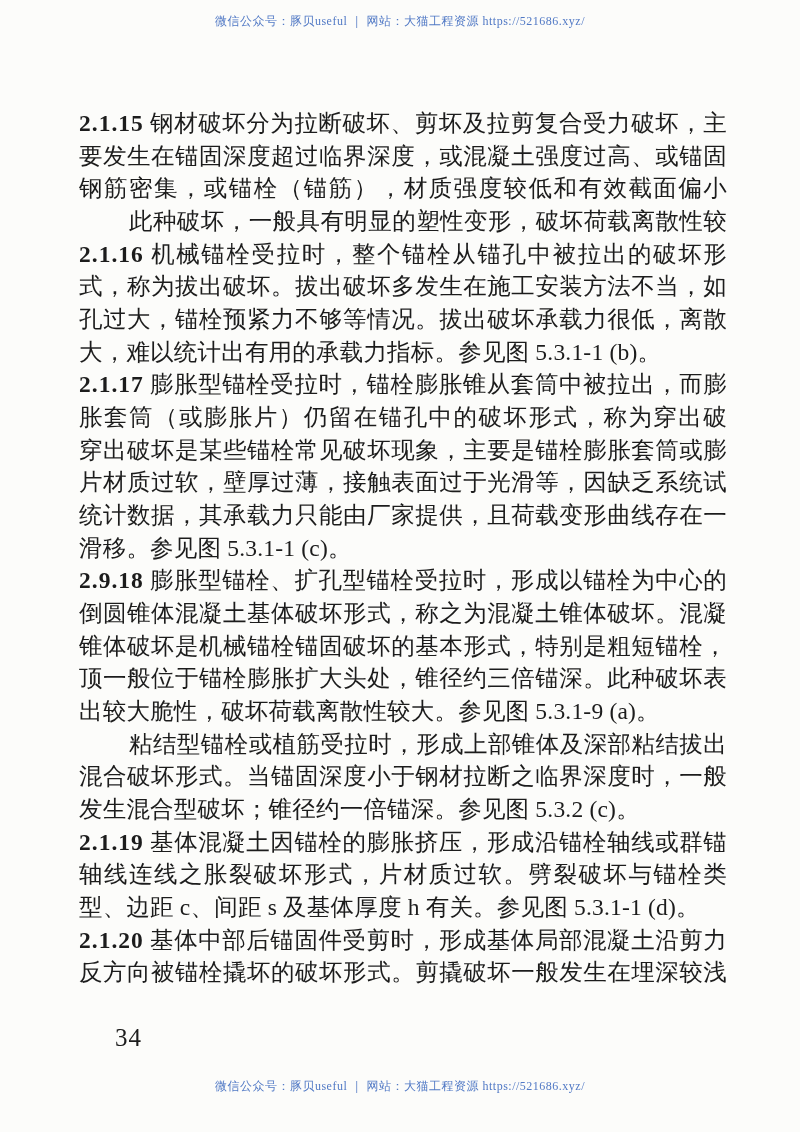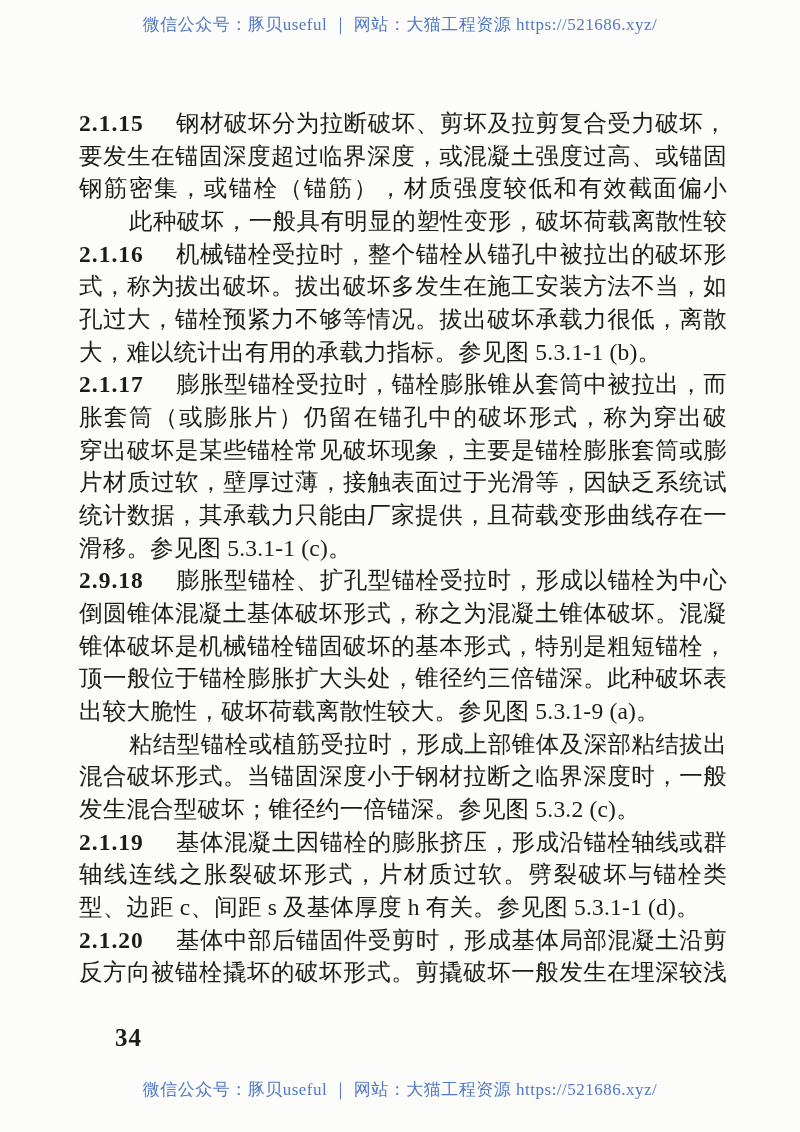--- a/index.html
+++ b/index.html
@@ -8,21 +8,21 @@
     width:800px;height:1132px;
     background:#fcfcfa;
     font-family:"Liberation Serif","DejaVu Serif",serif;
     color:#1c1c1c;
     overflow:hidden;
   }
   .watermark{
     position:absolute;
     left:0;width:100%;
     text-align:center;
-    font-size:17px;
+    font-size:12px;
     letter-spacing:0.5px;
     color:#5179c5;
     font-family:"Liberation Serif","DejaVu Serif",serif;
   }
   .watermark.top{top:13px;}
   .watermark.bottom{top:1078px;}
   .doc-body{
     position:absolute;
     left:79px;top:107px;
     width:648px;
@@ -37,28 +37,28 @@
     letter-spacing:0.2px;
   }
   .line.last{
     text-align-last:left;
   }
   .line.indent{
     text-indent:50px;
   }
   .sec-num{
     font-weight:bold;
-    margin-right:32px;
+    margin-right:6px;
     letter-spacing:1px;
   }
   .page-number{
     position:absolute;
     left:115px;top:1024px;
     font-size:25px;
-    font-weight:bold;
+    font-weight:normal;
     letter-spacing:1px;
   }
 </style>
 </head>
 <body>
 
 <div class="page">
 
   <div class="watermark top">微信公众号：豚贝useful ｜ 网站：大猫工程资源 https://521686.xyz/</div>
 

